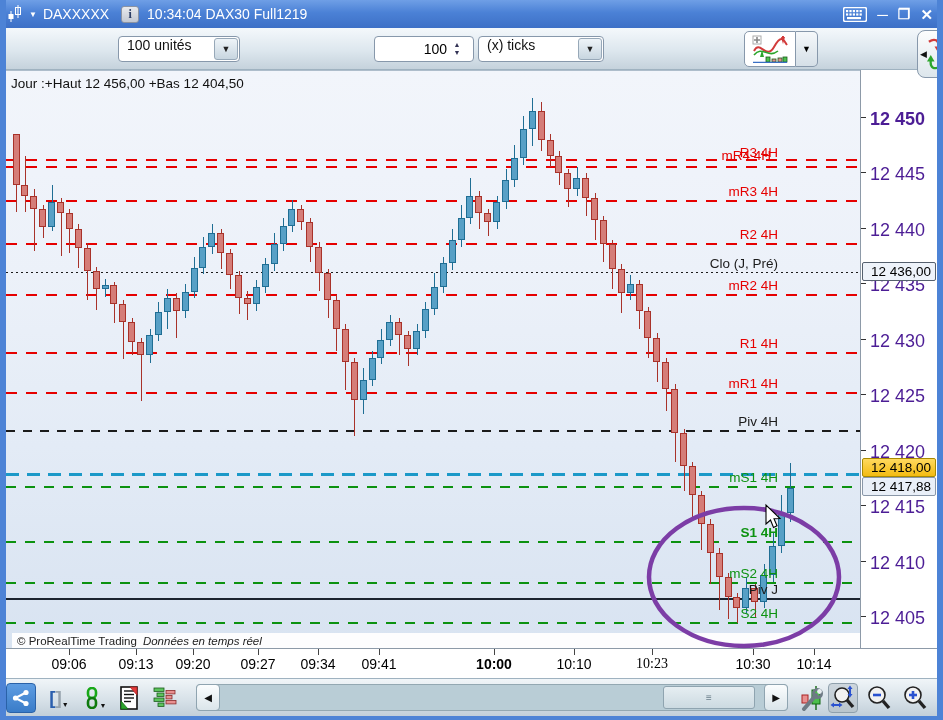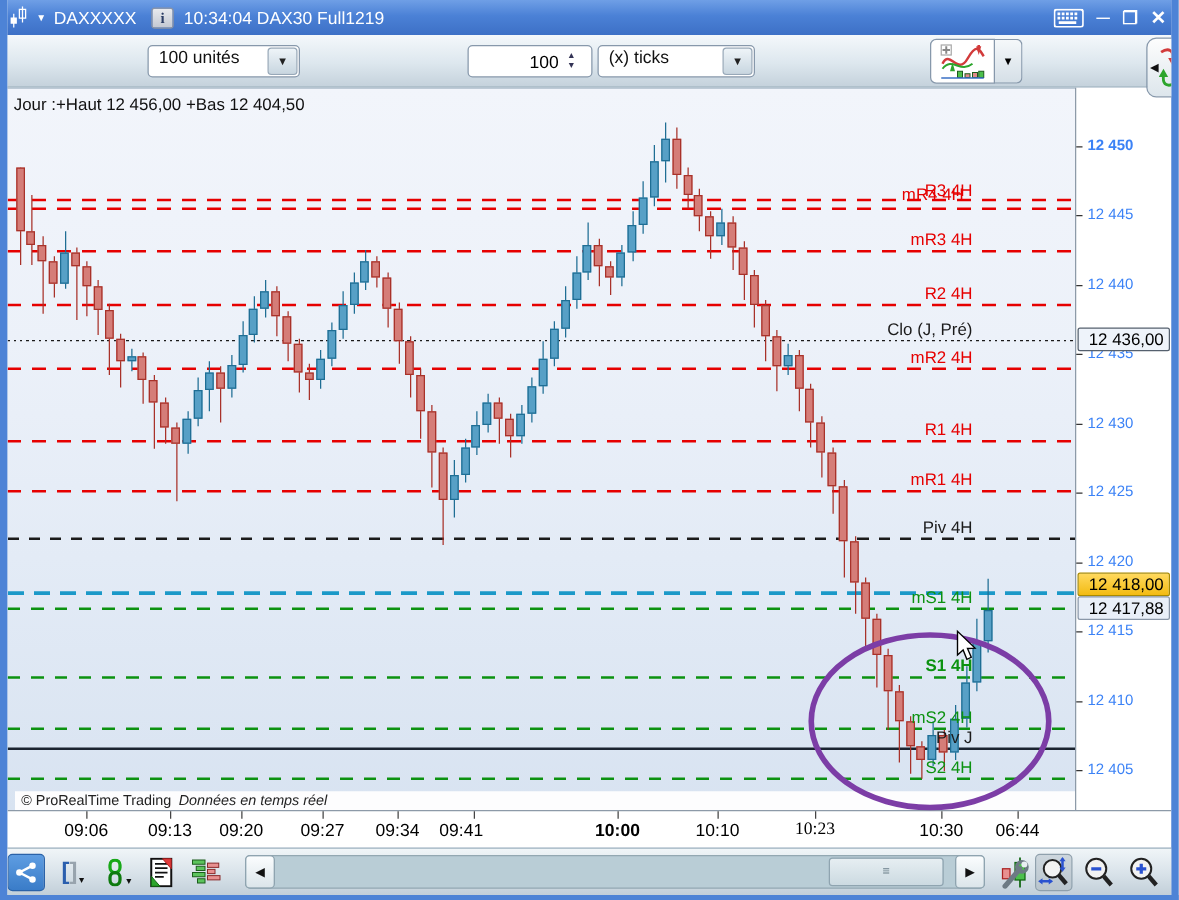--- a/index.html
+++ b/index.html
@@ -57,21 +57,21 @@
   .ln-teal{height:3px;background:repeating-linear-gradient(90deg,#1b99c8 0 13px,transparent 13px 21px);}
   .lvl-label{position:absolute;right:88px;font-size:13.5px;z-index:12;white-space:pre;}
   .candle{position:absolute;z-index:6;}
   .wick{position:absolute;width:1px;z-index:5;}
   #copyright{position:absolute;left:6px;top:562px;width:854px;height:16px;background:rgba(255,255,255,.93);
     z-index:15;font-size:11.5px;color:#222;padding-left:5px;display:flex;align-items:center;gap:6px;}
   #copyright .rt{font-style:italic;}
   
   #ygutter{position:absolute;left:860px;top:0;width:77px;height:578px;background:#fff;border-left:1px solid #8d9aa8;z-index:10;}
   .ytick{position:absolute;left:0;width:5px;height:1px;background:#333;}
-  .ylabel{position:absolute;left:9px;font-size:12px;color:#3b82f6;white-space:pre;}
+  .ylabel{position:absolute;left:9px;font-size:18px;color:#4c1d95;white-space:pre;}
   .badge{position:absolute;left:1px;width:74px;height:19px;border-radius:2px;font-size:13.5px;
     display:flex;align-items:center;justify-content:flex-end;padding-right:4px;z-index:14;}
   #badge-prevclose{background:#eef3fa;border:1px solid #55606e;}
   #badge-last{background:linear-gradient(#ffd95e,#f3bb12);border:1px solid #a98a00;}
   #badge-cursor{background:#e9eff8;border:1px solid #8a97a8;}
   
   #xband{position:absolute;left:6px;top:578px;width:931px;height:30px;background:#fff;border-top:1px solid #8d9aa8;z-index:9;}
   .xtick{position:absolute;top:0;width:1px;height:6px;background:#444;}
   .xlabel{position:absolute;top:7px;transform:translateX(-50%);font-size:14px;color:#000;white-space:pre;}
   
@@ -425,31 +425,31 @@
         <div class="xlabel" style="left: 63px;">09:06</div>
         <div class="xtick" style="left: 130px;"></div>
         <div class="xlabel" style="left: 130px;">09:13</div>
         <div class="xtick" style="left: 187px;"></div>
         <div class="xlabel" style="left: 187px;">09:20</div>
         <div class="xtick" style="left: 252px;"></div>
         <div class="xlabel" style="left: 252px;">09:27</div>
         <div class="xtick" style="left: 312px;"></div>
         <div class="xlabel" style="left: 312px;">09:34</div>
         <div class="xtick" style="left: 373px;"></div>
-        <div class="xlabel" style="left: 363px;">09:41</div>
+        <div class="xlabel" style="left: 373px;">09:41</div>
         <div class="xtick" style="left: 488px;"></div>
         <div class="xlabel" style="font-weight: bold; left: 488px;">10:00</div>
         <div class="xtick" style="left: 568px;"></div>
         <div class="xlabel" style="left: 568px;">10:10</div>
         <div class="xtick" style="left: 646px;"></div>
         <div class="xlabel" style="left: 646px; font-family: Liberation Serif, serif;">10:23</div>
         <div class="xtick" style="left: 747px;"></div>
         <div class="xlabel" style="left: 747px;">10:30</div>
         <div class="xtick" style="left: 808px;"></div>
-        <div class="xlabel" style="left: 808px;">06:44</div>
+        <div class="xlabel" style="left: 808px;">10:14</div>
       </div>
   </div>
 
   <div id="bottombar">
     <div class="bb-btn" id="share-btn" style="left:6px">
       <svg class="icon-svg" width="18" height="18" viewBox="0 0 18 18">
         <circle cx="14" cy="3.5" r="2.6" fill="#fff"></circle>
           <circle cx="3.5" cy="9" r="2.6" fill="#fff"></circle>
           <circle cx="14" cy="14.5" r="2.6" fill="#fff"></circle>
         <path d="M3.5 9 L14 3.5 M3.5 9 L14 14.5" stroke="#fff" stroke-width="2"></path>

